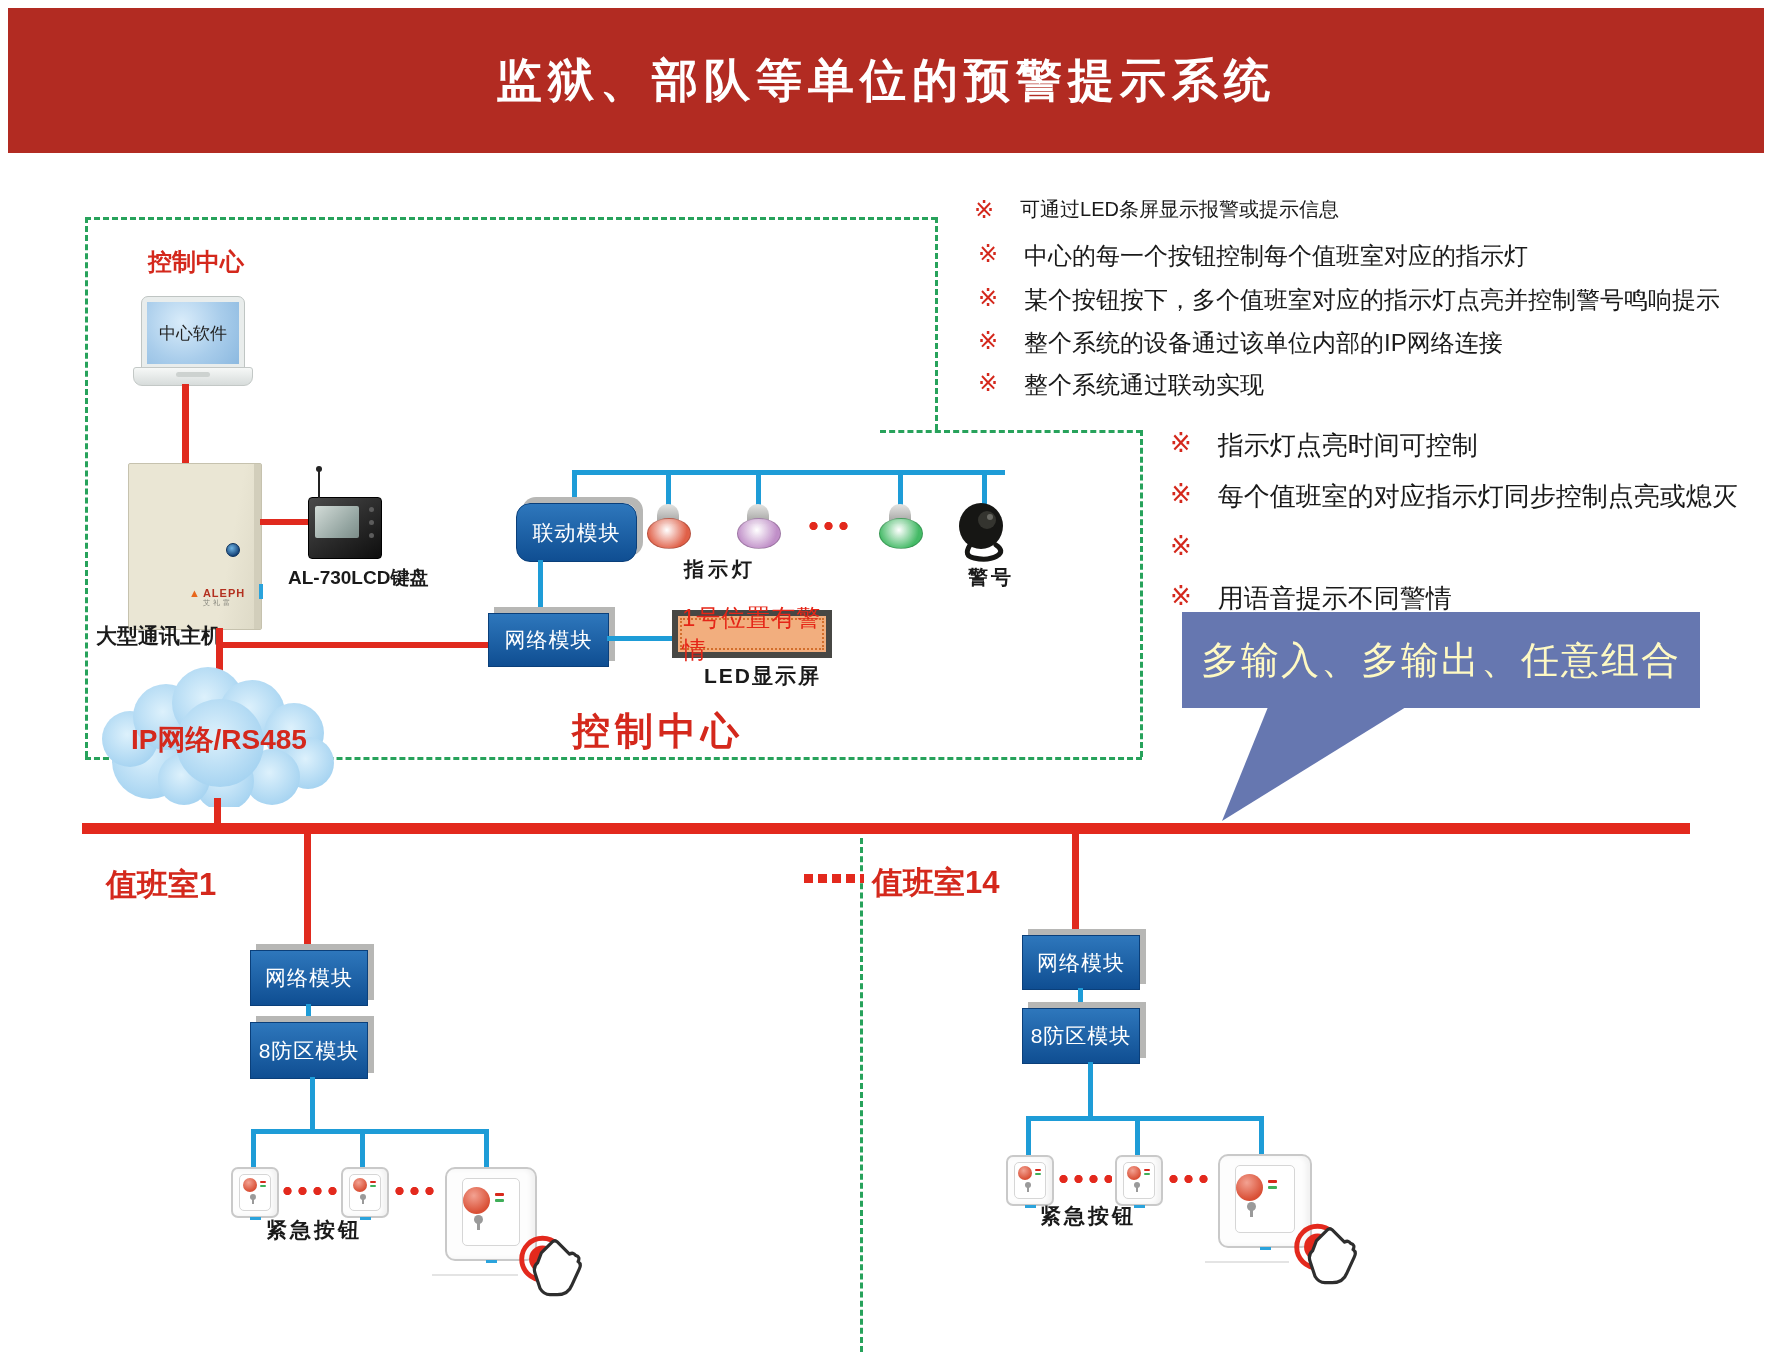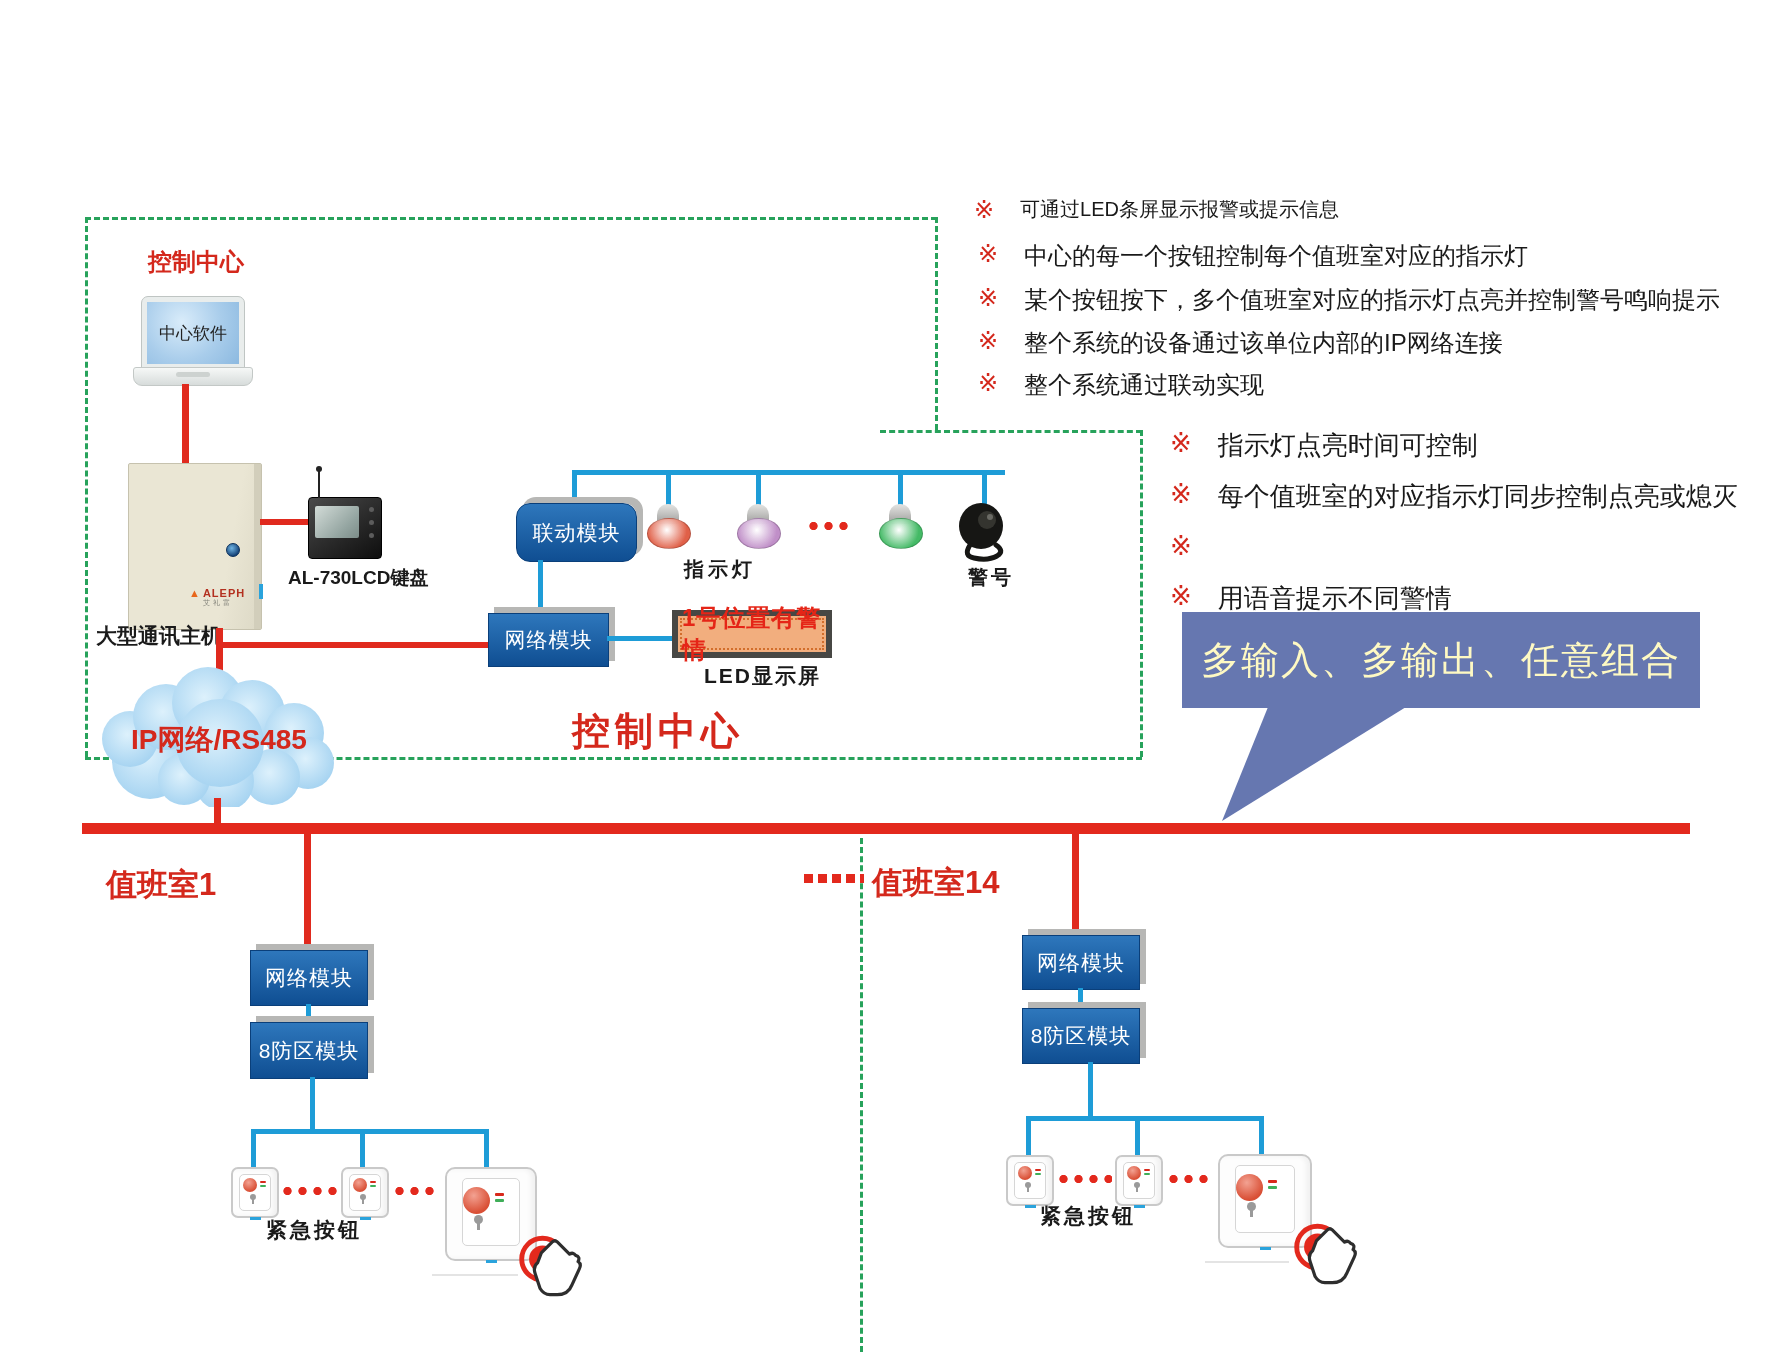--- a/index.html
+++ b/index.html
@@ -91,21 +91,21 @@
   
   .dots{height:10px;background-image:radial-gradient(circle,var(--bus) 42%,transparent 50%);
     background-size:15px 10px;background-repeat:repeat-x;}
   .sqdots{height:9px;background:repeating-linear-gradient(90deg,var(--bus) 0 9px,transparent 9px 14px);}
 
   
   .led{left:672px;top:610px;width:160px;height:48px;border:6px solid var(--led-frame);
     background:var(--led-bg);box-sizing:border-box;}
   .led .in{position:absolute;inset:2px;border:2px dotted rgba(205,100,30,.85);
     display:flex;align-items:center;justify-content:center;}
-  .led .in span{color:var(--led-text);font-size:24px;font-weight:bold;letter-spacing:1px;}
+  .led .in span{color:var(--led-text);font-size:24px;font-weight:normal;letter-spacing:1px;}
 
   
   .bubble{left:1182px;top:612px;width:518px;height:96px;background:var(--bubble);
     display:flex;align-items:center;justify-content:center;}
   .bubble span{color:#fef9c3;font-size:38px;font-weight:normal;letter-spacing:2px;}
 
   
   .ebtn{background:#fdfdfd;border:2px solid #c9c9c9;border-radius:7px;
     box-shadow:inset -4px 0 5px rgba(0,0,0,.05);}
   .ebtn .panel{position:absolute;border:1px solid #d6d6d6;border-radius:5px;background:#fff;}
@@ -132,20 +132,23 @@
   .ebtn .bluetick{position:absolute;left:50%;bottom:-4px;width:11px;height:3px;margin-left:-5px;background:#2aa3dc;}
   .faint{background:#e4e4e4;height:2px;}
 
   .mk .red{background:#d8291b;} .mk .grn{background:#3fae58;}
 </style>
 </head>
 <body>
 
 <div id="canvas">
 
+  <div class="abs banner">
+    <h1>监狱、部队等单位的预警提示系统</h1>
+  </div>
 
   <div class="abs dash-h" style="left:85px;top:217px;width:852px;"></div>
   <div class="abs dash-v" style="left:85px;top:217px;height:540px;"></div>
   <div class="abs dash-v" style="left:935px;top:217px;height:213px;"></div>
   <div class="abs dash-h" style="left:880px;top:430px;width:262px;"></div>
   <div class="abs dash-v" style="left:1140px;top:430px;height:327px;"></div>
   <div class="abs dash-h" style="left:85px;top:757px;width:1057px;"></div>
   <div class="abs dash-v" style="left:860px;top:838px;height:514px;"></div>
 
   <div class="abs feat big" style="left:974px;top:196px;">

